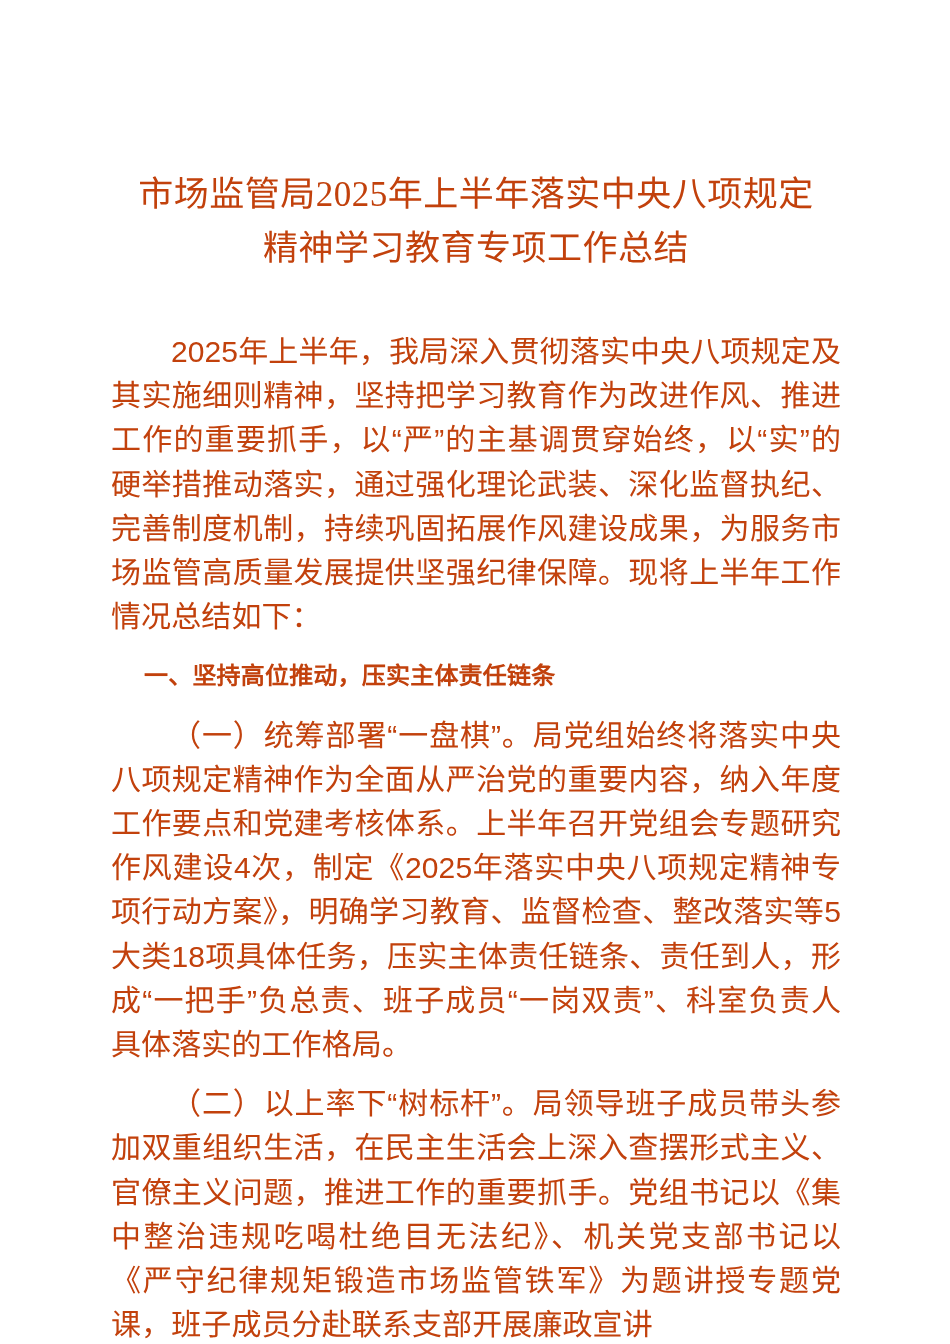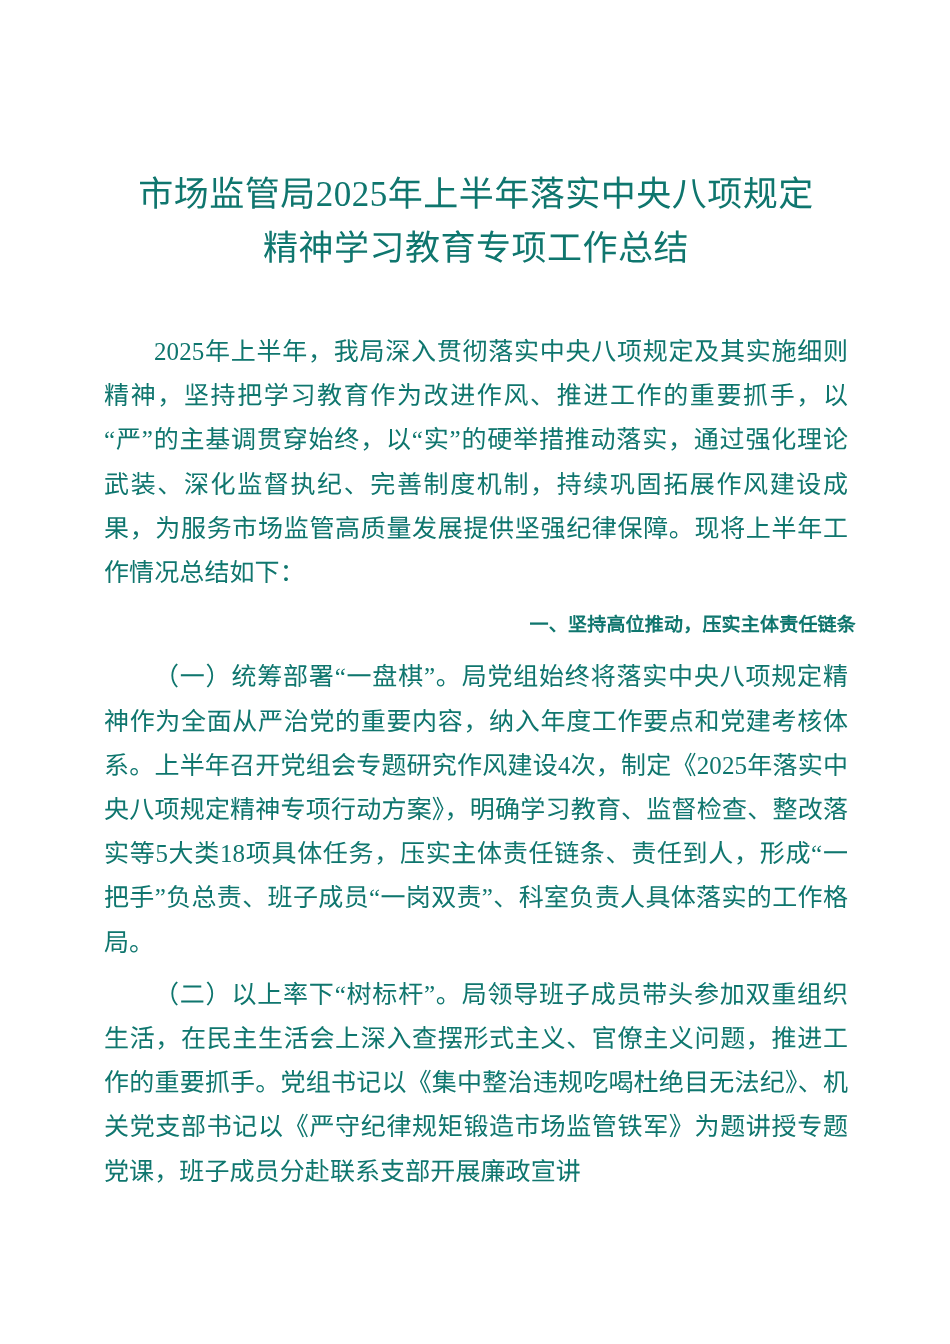--- a/index.html
+++ b/index.html
@@ -9,21 +9,21 @@
   }
 
   .page {
     position: relative;
     width: 950px;
     height: 1344px;
     background: #ffffff;
     box-sizing: border-box;
     overflow: hidden;
     font-family: "Liberation Serif", "DejaVu Serif", serif;
-    color: #0f766e;
+    color: #c2410c;
     -webkit-font-smoothing: antialiased;
   }
 
   .page-body {
     position: absolute;
     left: 96px;
     top: 0;
     width: 760px;
   }
 
@@ -35,45 +35,44 @@
     font-size: 35px;
     font-weight: 400;
     line-height: 54px;
     text-align: center;
     letter-spacing: 0.5px;
     white-space: pre-line;
   }
 
   
   .para {
-    margin: 8px;
-    font-family: Liberation Serif, serif;
-    font-size: 25px;
+    margin: 15px;
+    font-family: Liberation Sans, sans-serif;
+    font-size: 30px;
     line-height: 44.2px;
     text-align: justify;
     text-align-last: left;
     text-justify: inter-ideograph;
     text-indent: 2em;
     letter-spacing: 0.1px;
   }
 
   .para.first {
     margin-top: 54px;
   }
 
   
   .section-heading {
     margin: 0;
     font-family: "Liberation Sans", "DejaVu Sans", sans-serif;
-    font-size: 19px;
+    font-size: 24px;
     font-weight: 700;
     line-height: 44.2px;
     text-indent: 2em;
     letter-spacing: 0.2px;
-    text-align: right;
   }
 </style>
 </head>
 <body>
 
 <div class="page">
   <div class="page-body">
 
     <h1 class="doc-title">市场监管局2025年上半年落实中央八项规定
 精神学习教育专项工作总结</h1>

